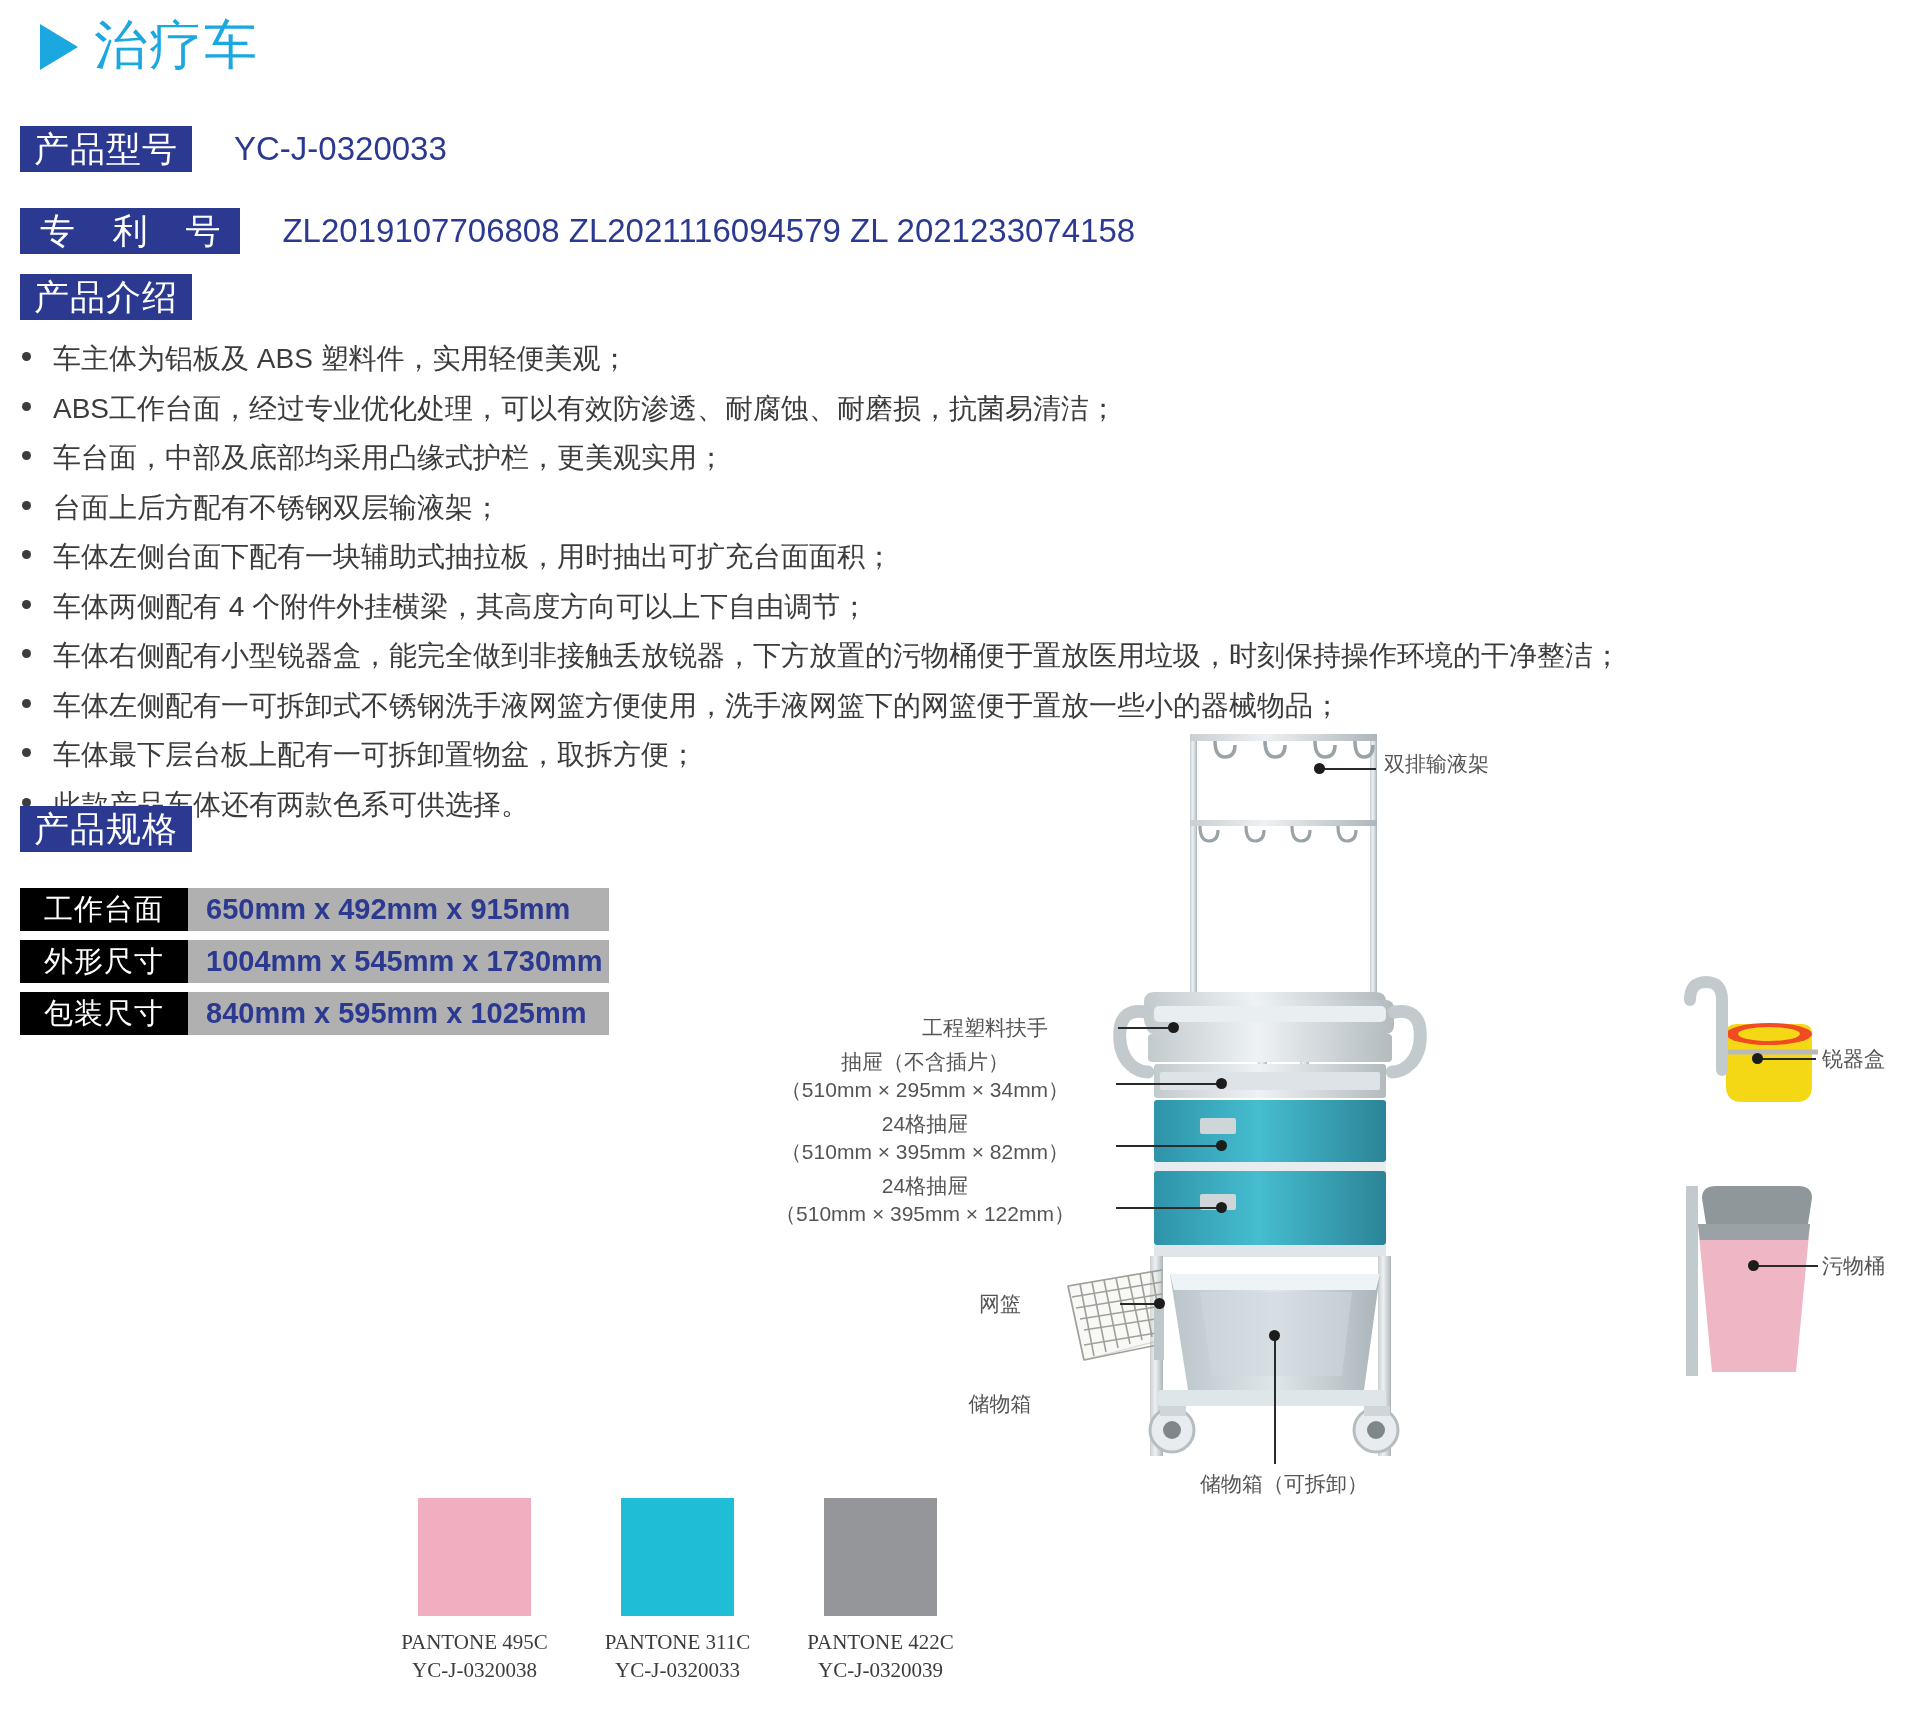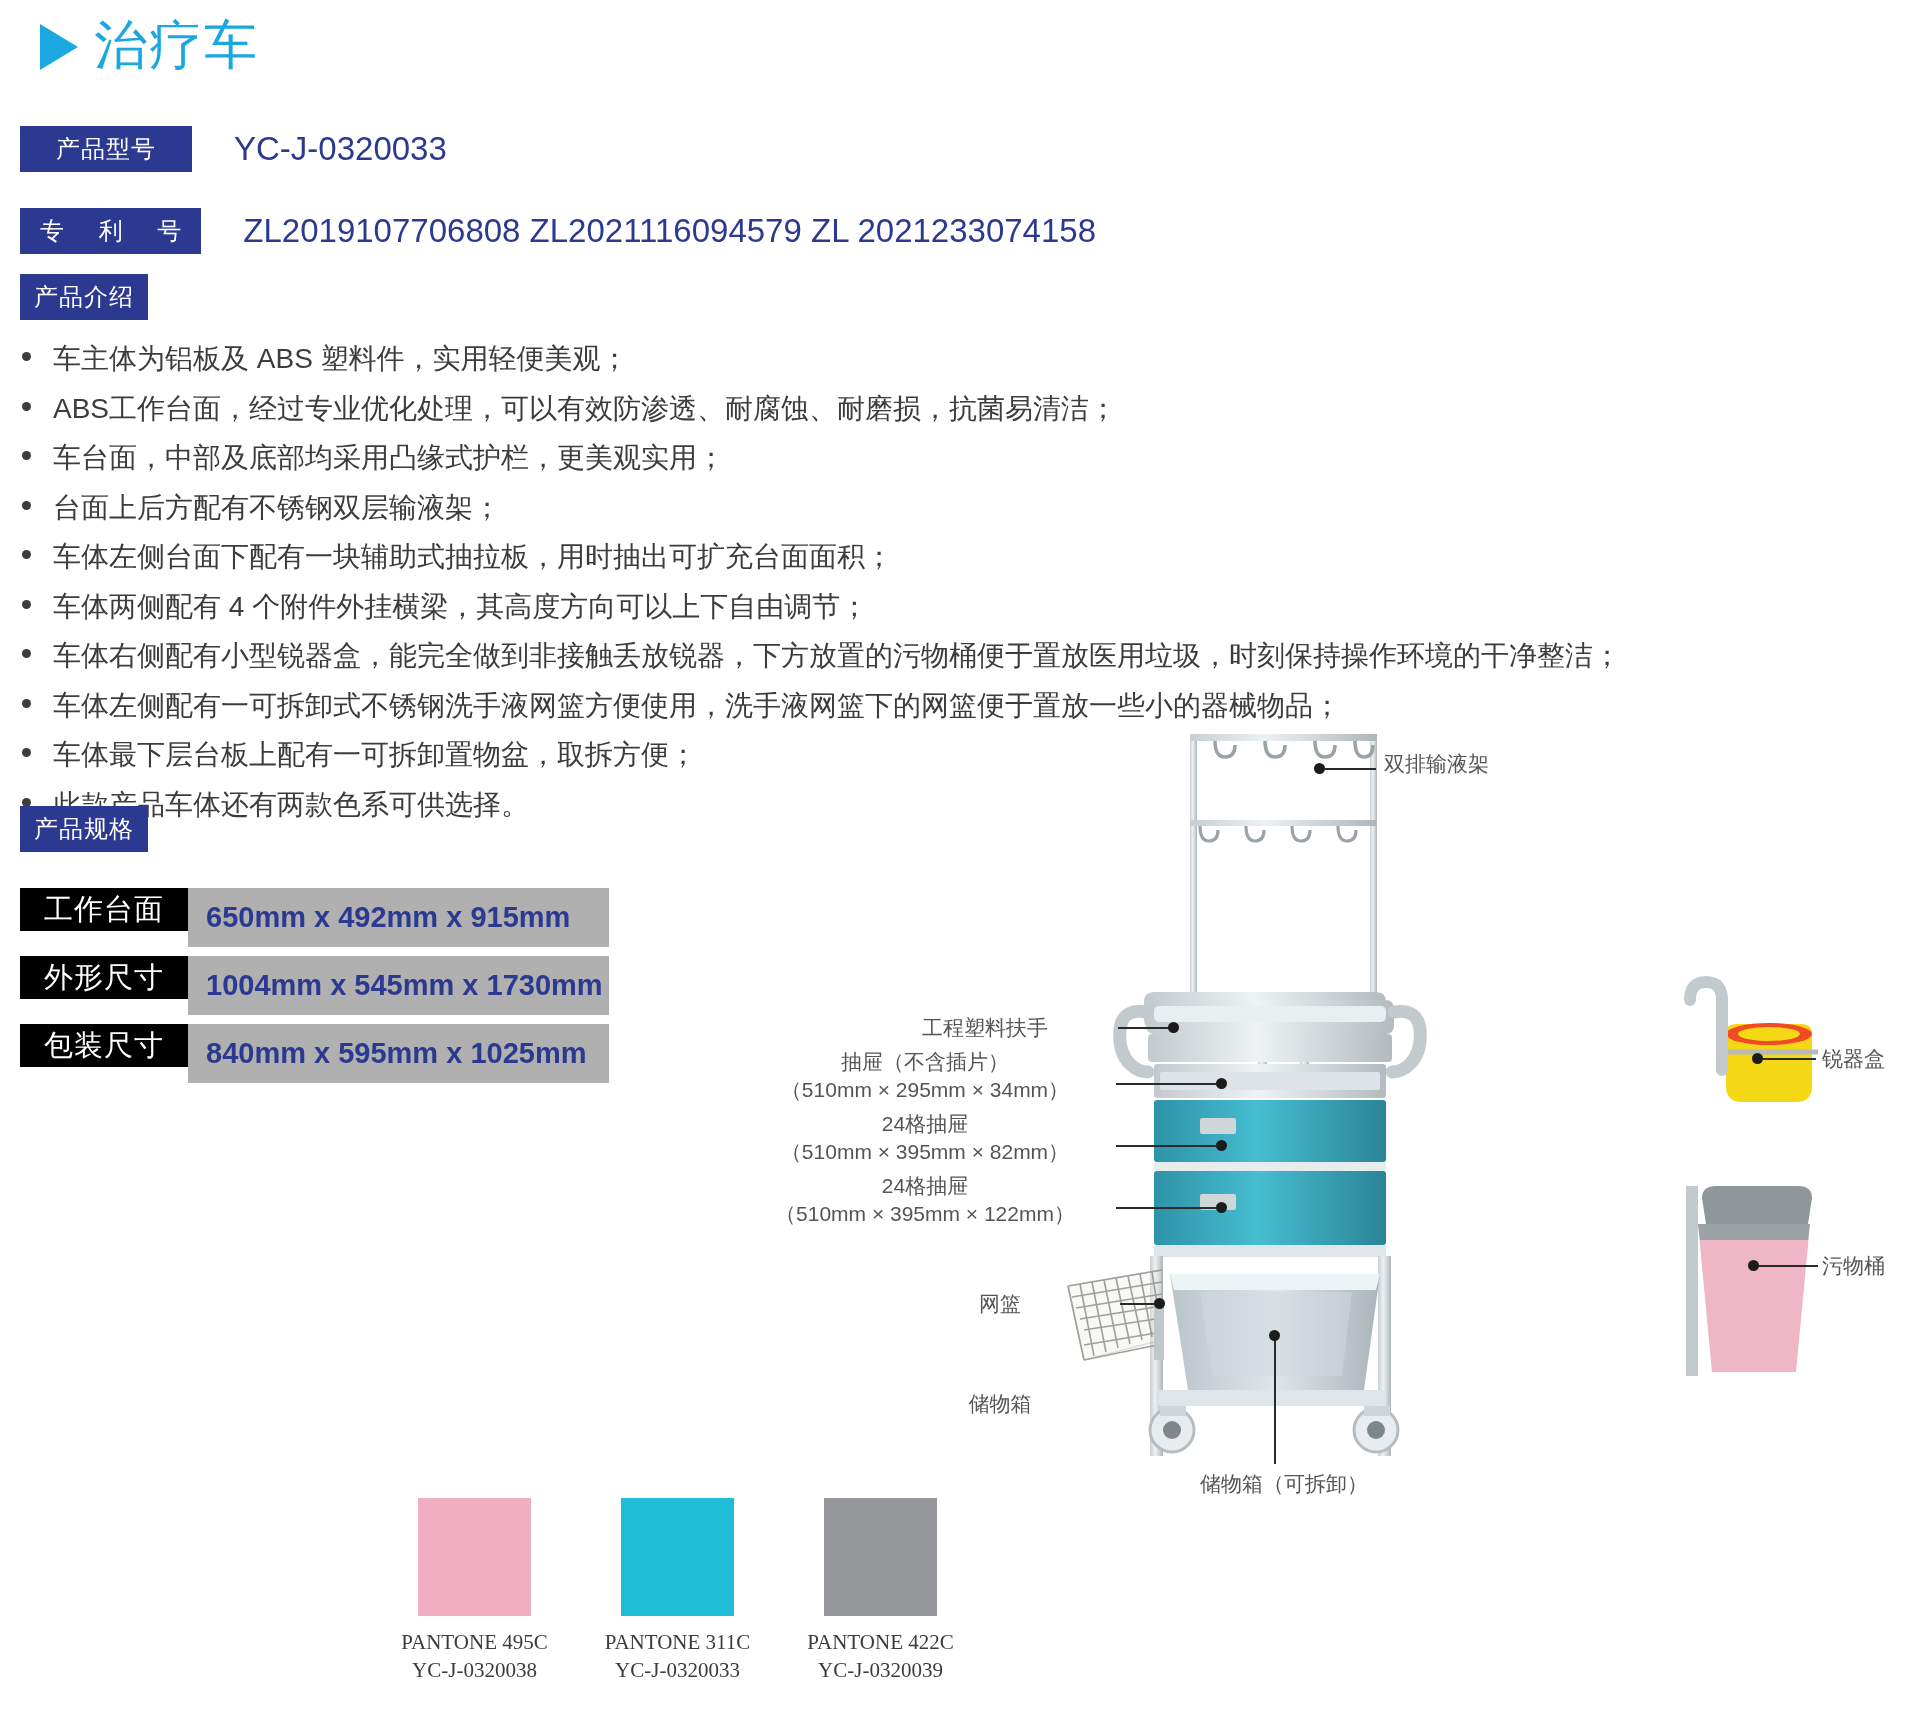--- a/index.html
+++ b/index.html
@@ -25,21 +25,21 @@
   }
   .title-text {
     font-size: 53px; color: #1ba8e0; letter-spacing: 2px;
     font-weight: 400; line-height: 1.1;
   }
 
   
   .chip {
     display: inline-flex; align-items: center; justify-content: center;
     background: #2b3990; color: #ffffff;
-    font-size: 24px; letter-spacing: 1px;
+    font-size: 35px; letter-spacing: 1px;
     height: 46px; padding: 0 14px;
   }
   .chip.wide { min-width: 172px; }
   .chip.spaced { letter-spacing: 14px; padding-left: 20px; padding-right: 6px; }
 
   .field-row { position: absolute; display: flex; align-items: center; }
   .field-value {
     margin-left: 42px; color: #2b3990; font-size: 33px;
     white-space: nowrap;
   }
@@ -72,21 +72,21 @@
     position: absolute; left: 20px; top: 888px;
   }
   .spec-row { display: flex; margin-bottom: 9px; }
   .spec-key {
     width: 168px; height: 43px;
     background: #000000; color: #ffffff;
     font-size: 29px; letter-spacing: 1px;
     display: flex; align-items: center; justify-content: center;
   }
   .spec-val {
-    width: 421px; height: 59px;
+    width: 421px; height: 43px;
     background: #b0b0b0; color: #2b3990;
     font-size: 29px; font-weight: bold;
     display: flex; align-items: center;
     padding-left: 18px;
   }
 
   
   .swatches {
     position: absolute; left: 398px; top: 1498px;
     display: flex; gap: 50px;

